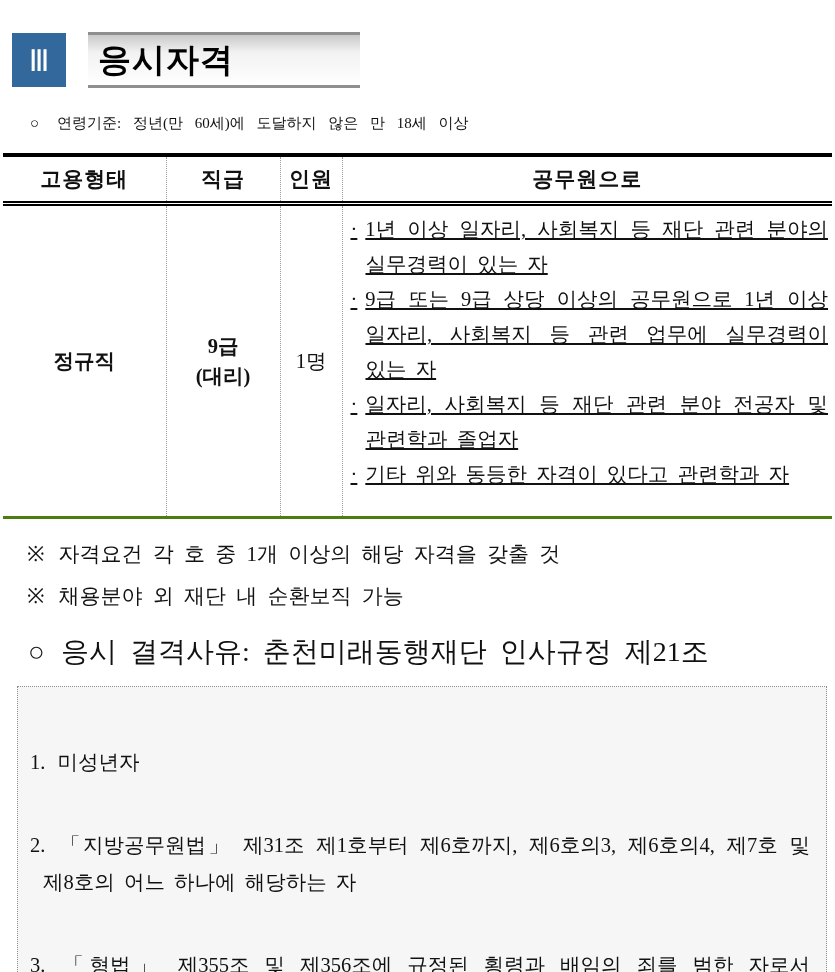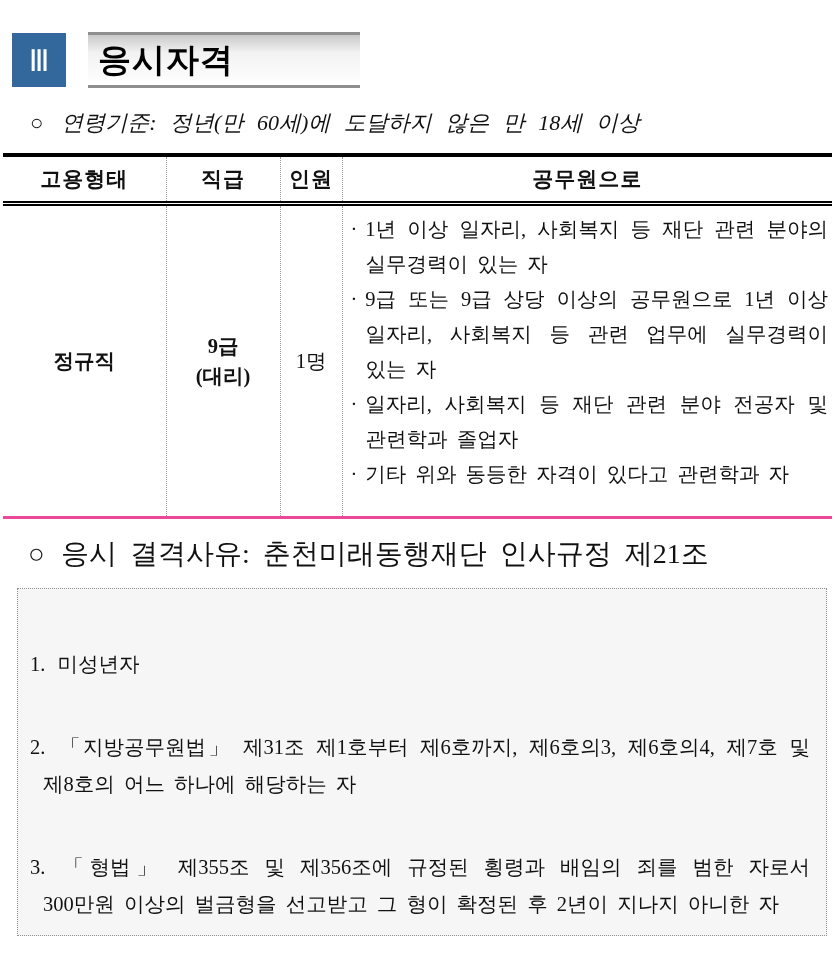--- a/index.html
+++ b/index.html
@@ -43,48 +43,48 @@
   }
   .section-title-box span {
     font-family: "Liberation Sans", sans-serif;
     font-weight: bold;
     font-size: 33px;
     letter-spacing: 1px;
     color: #000;
   }
 
   
-  .bullets { margin: 16px 12px 0 30px; font-size: 22px; font-style: italic; }
+  .bullets { margin: 16px 12px 0 30px; font-size: 15px; }
   .bullet-line { line-height: 38px; word-spacing: 8px; word-break: keep-all; }
   .bullet-line .circ { margin-right: 18px; }
 
   
   table.qual {
     border-collapse: collapse;
     width: 829px;
     margin: 11px 3px 0 3px;
     border-top: 4px solid #000;
-    border-bottom: 3px solid #ec4899;
+    border-bottom: 3px solid #4d7c0f;
     font-size: 20.5px;
     table-layout: fixed;
   }
   table.qual thead tr { border-bottom: 5px double #000; }
   table.qual th {
     font-weight: bold;
     font-size: 21px;
     height: 42px;
     text-align: center;
     letter-spacing: 1px;
   }
   table.qual th + th, table.qual td + td { border-left: 1px dotted #9a9a9a; }
   table.qual td { vertical-align: middle; }
   .cell-center { text-align: center; }
   .cell-bold { font-weight: bold; }
   td.pos div { line-height: 30px; }
-  td.reqs { padding: 6px 4px 24px 8px; }
+  td.reqs { padding: 6px 4px 24px 8px; text-decoration: underline; }
   .req {
     line-height: 35px;
     padding-left: 15px;
     text-indent: -15px;
     text-align: justify;
     word-break: keep-all;
     word-spacing: 4px;
   }
   .req .dot { margin-right: 8px; }
 
@@ -183,20 +183,26 @@
           </div>
           <div class="req">
             <span class="dot">·</span><span>기타 위와 동등한 자격이 있다고 관련학과 자</span>
           </div>
         </td>
       </tr>
     </tbody>
   </table>
 
   <div class="notes">
+    <div class="note">
+      <span class="mark">※</span><span>자격요건 각 호 중 1개 이상의 해당 자격을 갖출 것</span>
+    </div>
+    <div class="note">
+      <span class="mark">※</span><span>채용분야 외 재단 내 순환보직 가능</span>
+    </div>
   </div>
 
   <div class="dq-heading">
     <span class="circ">○</span><span>응시 결격사유: 춘천미래동행재단 인사규정 제21조</span>
   </div>
 
   <div class="dq-box">
     <div class="dq-item">
       <span class="num">1.</span><span>미성년자</span>
     </div>

